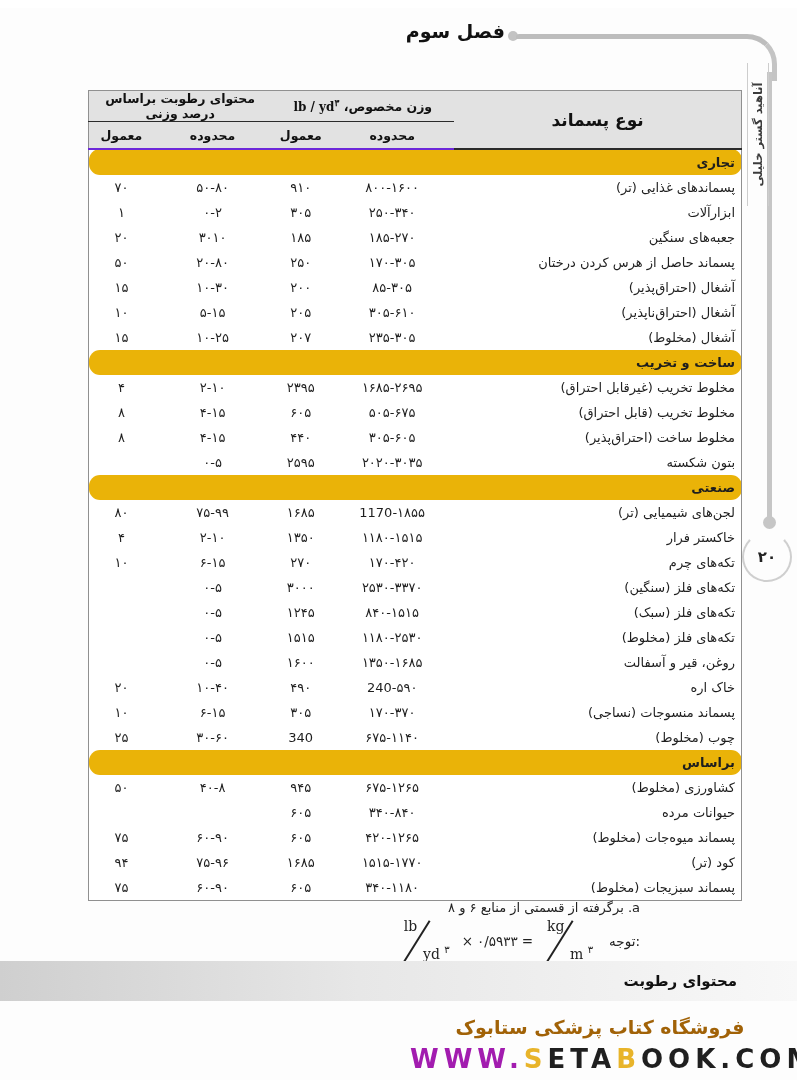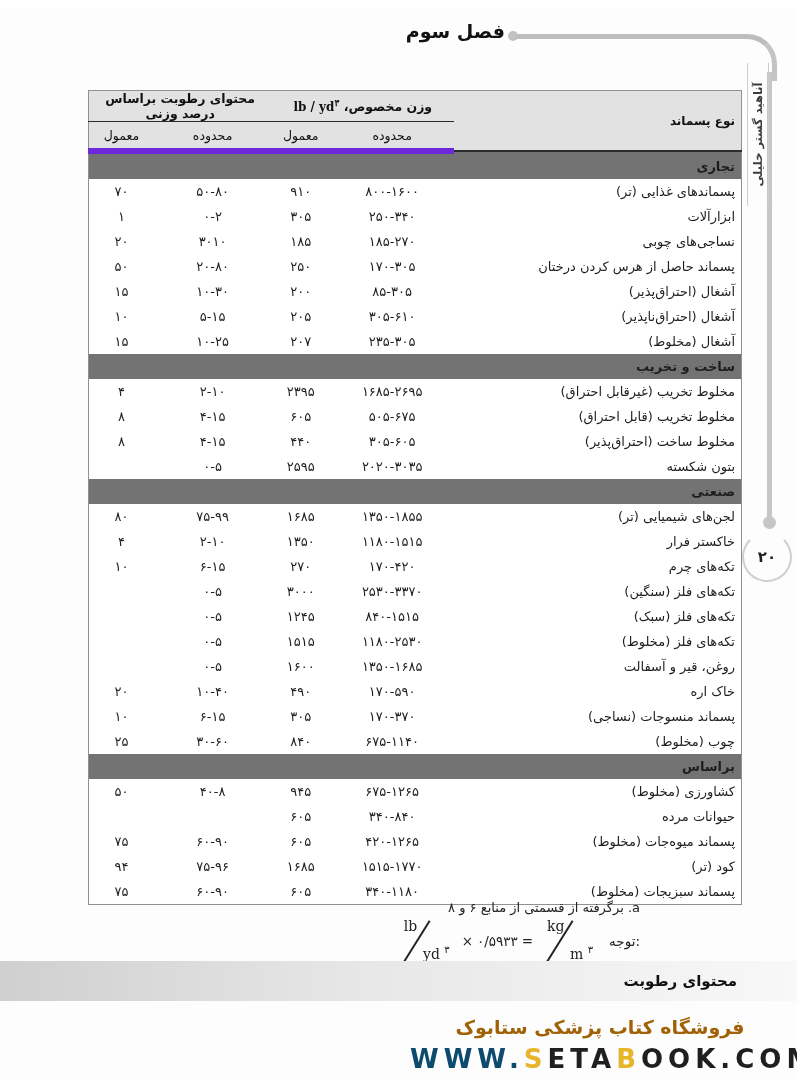--- a/index.html
+++ b/index.html
@@ -22,26 +22,26 @@
              transform:rotate(-90deg);transform-origin:right top;
              font-size:11.5px;font-weight:bold;color:#3c3c3c;text-align:center;
              border-top:1px solid #cdcdcd;border-bottom:1px solid #cdcdcd;
              line-height:20px;letter-spacing:1px;white-space:nowrap;}
 
   
   table.waste{position:absolute;top:82px;right:55px;width:654px;border-collapse:collapse;
               border:1px solid #909090;font-size:13px;background:#fff;}
   table.waste th,table.waste td{padding:0 6px;}
   thead th{background:#e2e2e2;font-weight:bold;height:26px;font-size:12.5px;color:#111;}
-  th.type-col{border-bottom:2px solid #2b2b2b;font-size:12px;text-align:right;}
+  th.type-col{border-bottom:2px solid #2b2b2b;font-size:17px;}
   tr.h1 th.group{border-bottom:1.5px solid #2b2b2b;}
-  tr.h2 th{border-bottom:6px solid #6d28d9;font-weight:normal;}
+  tr.h2 th{border-bottom:2px solid #6d28d9;font-weight:bold;}
   .unit{direction:ltr;unicode-bidi:isolate;font-family:"DejaVu Serif","Liberation Serif",serif;font-size:12px;}
   .unit sup{font-size:9px;}
-  td.section-cell{background:#737373;font-weight:bold;height:25px;}
+  td.section-cell{background:#eab308;font-weight:bold;height:25px;border-radius:11px;}
   tbody td{height:25px;}
   td.name-cell{text-align:right;}
   td.num-cell{text-align:center;direction:ltr;unicode-bidi:isolate;font-size:13px;}
 
   
   .footnote{position:absolute;top:892px;right:157px;font-size:13px;color:#222;direction:rtl;}
   .formula{position:absolute;top:908px;right:157px;height:50px;direction:ltr;
            display:flex;align-items:center;gap:10px;font-size:13.5px;color:#222;}
   .frac{position:relative;display:inline-block;width:52px;height:46px;
         font-family:"DejaVu Serif","Liberation Serif",serif;font-size:14px;}
@@ -123,21 +123,21 @@
           <td class="num-cell">۷۰</td>
         </tr>
         <tr>
           <td class="name-cell">ابزارآلات</td>
           <td class="num-cell">۲۵۰-۳۴۰</td>
           <td class="num-cell">۳۰۵</td>
           <td class="num-cell">۰-۲</td>
           <td class="num-cell">۱</td>
         </tr>
         <tr>
-          <td class="name-cell">نساجی‌های چوبی</td>
+          <td class="name-cell">جعبه‌های سنگین</td>
           <td class="num-cell">۱۸۵-۲۷۰</td>
           <td class="num-cell">۱۸۵</td>
           <td class="num-cell">۳۰۱۰</td>
           <td class="num-cell">۲۰</td>
         </tr>
         <tr>
           <td class="name-cell">پسماند حاصل از هرس کردن درختان</td>
           <td class="num-cell">۱۷۰-۳۰۵</td>
           <td class="num-cell">۲۵۰</td>
           <td class="num-cell">۲۰-۸۰</td>
@@ -193,21 +193,21 @@
           <td class="num-cell">۲۰۲۰-۳۰۳۵</td>
           <td class="num-cell">۲۵۹۵</td>
           <td class="num-cell">۰-۵</td>
           <td class="num-cell"></td>
         </tr>
         <tr>
           <td colspan="5" class="section-cell">صنعتی</td>
         </tr>
         <tr>
           <td class="name-cell">لجن‌های شیمیایی (تر)</td>
-          <td class="num-cell">۱۳۵۰-۱۸۵۵</td>
+          <td class="num-cell">1170-۱۸۵۵</td>
           <td class="num-cell">۱۶۸۵</td>
           <td class="num-cell">۷۵-۹۹</td>
           <td class="num-cell">۸۰</td>
         </tr>
         <tr>
           <td class="name-cell">خاکستر فرار</td>
           <td class="num-cell">۱۱۸۰-۱۵۱۵</td>
           <td class="num-cell">۱۳۵۰</td>
           <td class="num-cell">۲-۱۰</td>
           <td class="num-cell">۴</td>
@@ -242,36 +242,36 @@
         </tr>
         <tr>
           <td class="name-cell">روغن، قیر و آسفالت</td>
           <td class="num-cell">۱۳۵۰-۱۶۸۵</td>
           <td class="num-cell">۱۶۰۰</td>
           <td class="num-cell">۰-۵</td>
           <td class="num-cell"></td>
         </tr>
         <tr>
           <td class="name-cell">خاک اره</td>
-          <td class="num-cell">۱۷۰-۵۹۰</td>
+          <td class="num-cell">240-۵۹۰</td>
           <td class="num-cell">۴۹۰</td>
           <td class="num-cell">۱۰-۴۰</td>
           <td class="num-cell">۲۰</td>
         </tr>
         <tr>
           <td class="name-cell">پسماند منسوجات (نساجی)</td>
           <td class="num-cell">۱۷۰-۳۷۰</td>
           <td class="num-cell">۳۰۵</td>
           <td class="num-cell">۶-۱۵</td>
           <td class="num-cell">۱۰</td>
         </tr>
         <tr>
           <td class="name-cell">چوب (مخلوط)</td>
           <td class="num-cell">۶۷۵-۱۱۴۰</td>
-          <td class="num-cell">۸۴۰</td>
+          <td class="num-cell">340</td>
           <td class="num-cell">۳۰-۶۰</td>
           <td class="num-cell">۲۵</td>
         </tr>
         <tr>
           <td colspan="5" class="section-cell">براساس</td>
         </tr>
         <tr>
           <td class="name-cell">کشاورزی (مخلوط)</td>
           <td class="num-cell">۶۷۵-۱۲۶۵</td>
           <td class="num-cell">۹۴۵</td>
@@ -328,17 +328,17 @@
     </span>
     <span class="note-label">توجه:</span>
   </div>
 
   <div class="band">
     <div class="band-title">محتوای رطوبت</div>
   </div>
 
   <div class="footer-right">
     <div class="store-name">فروشگاه کتاب پزشکی ستابوک</div>
-    <div class="website-url"><span style="color: #0c4a6e; text-align: center;">WWW.</span><span style="color: rgb(232, 180, 42);">S</span><span style="color: rgb(31, 31, 31);">ETA</span><span style="color: rgb(232, 180, 42);">B</span><span style="color: rgb(31, 31, 31);">OOK.COM</span></div>
+    <div class="website-url"><span style="color: #a21caf; text-align: center;">WWW.</span><span style="color: rgb(232, 180, 42);">S</span><span style="color: rgb(31, 31, 31);">ETA</span><span style="color: rgb(232, 180, 42);">B</span><span style="color: rgb(31, 31, 31);">OOK.COM</span></div>
   </div>
 
 
 </div>
 
 </body></html>

